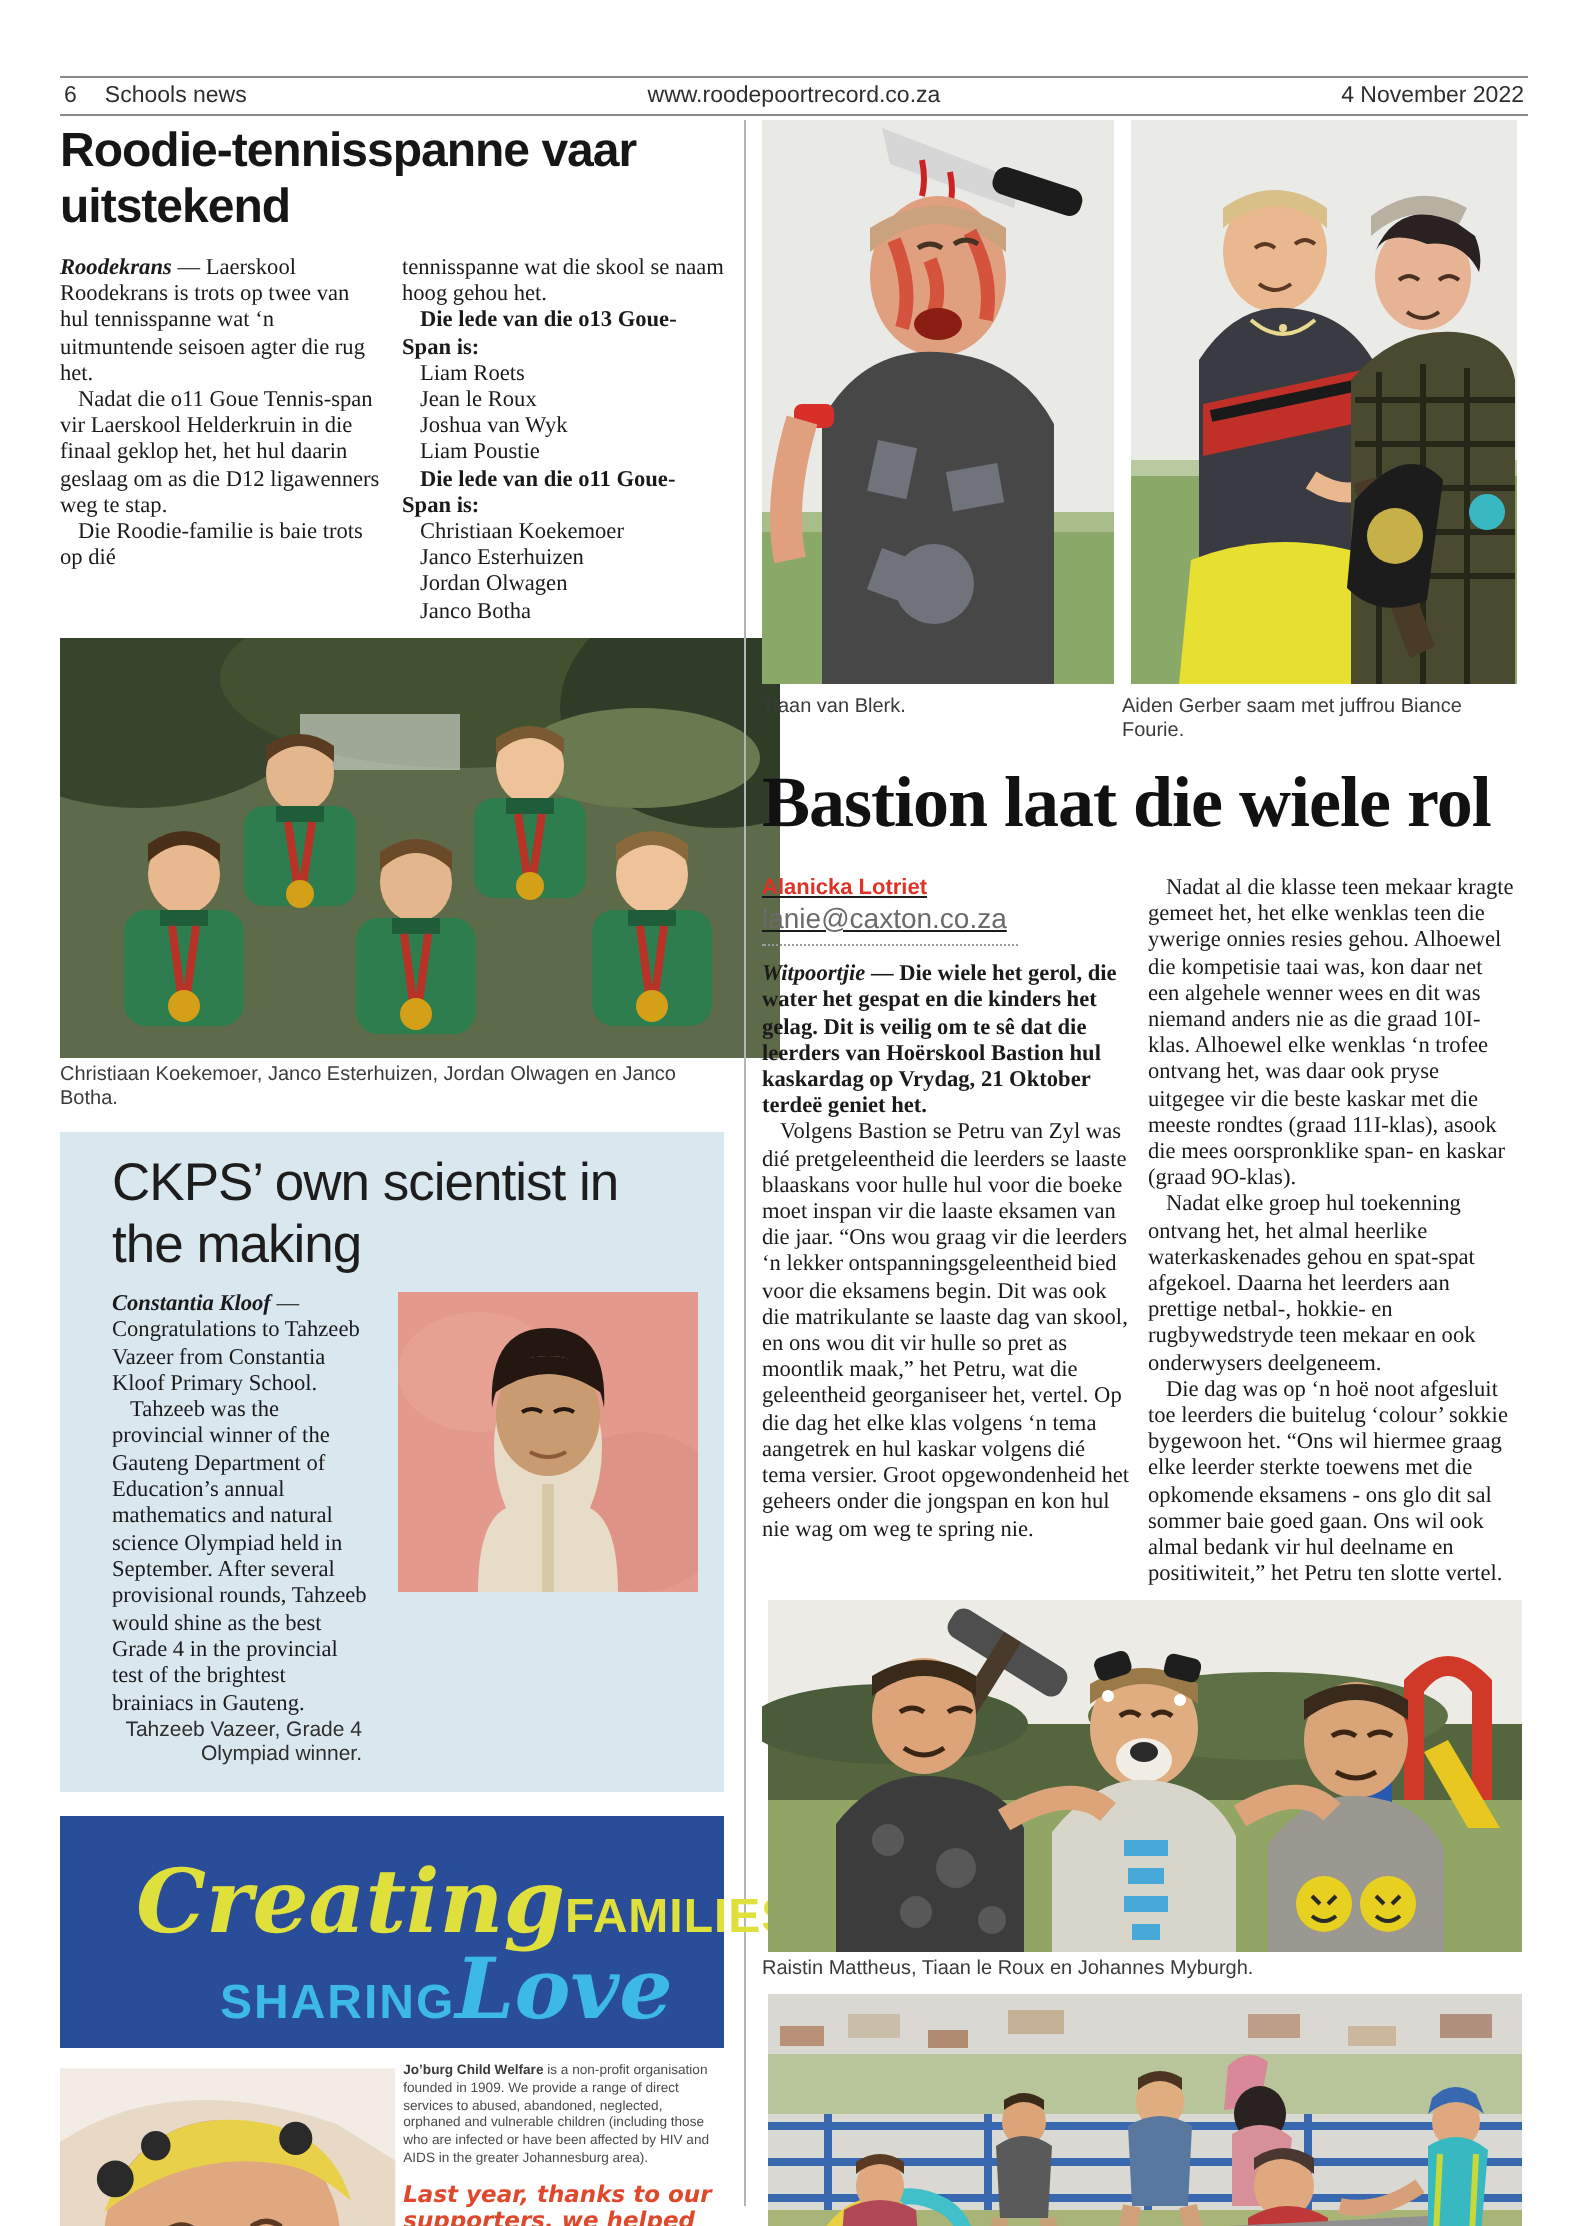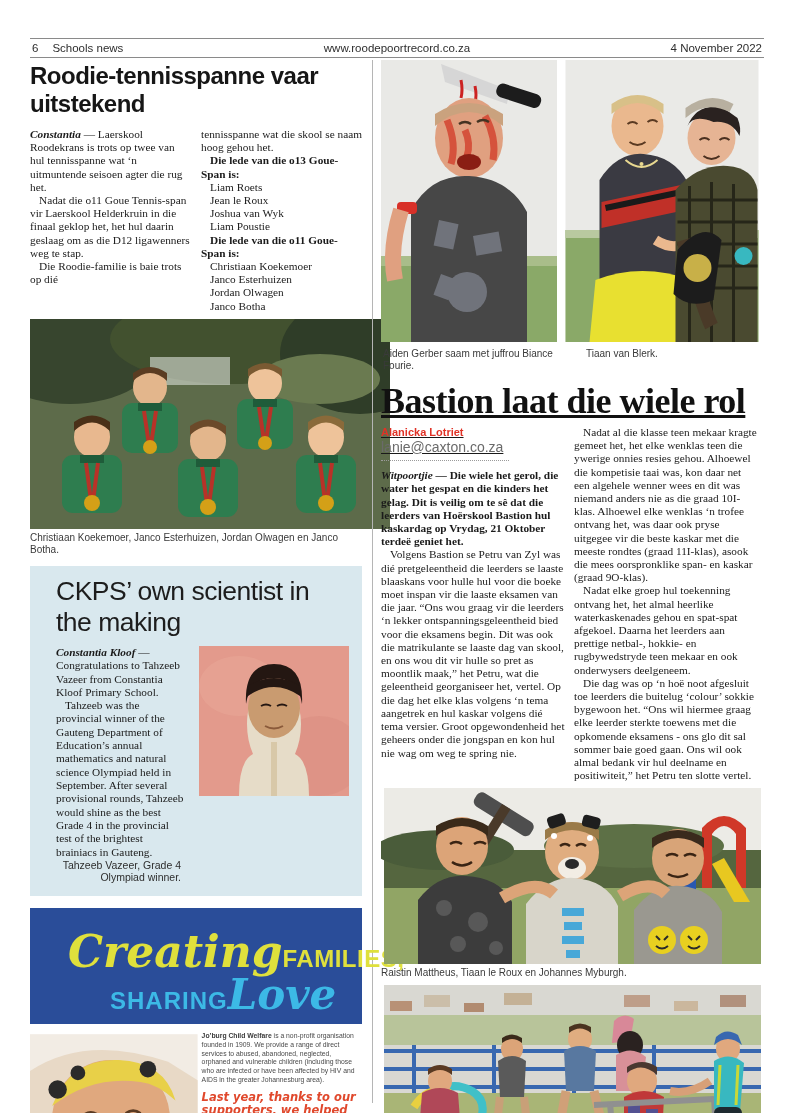--- a/index.html
+++ b/index.html
@@ -49,21 +49,21 @@
   .ad-right { width:178px; padding:8px 2px 0 4px; font-family:"Liberation Sans", sans-serif; }
   .ad-para { font-size:6.8px; line-height:1.3; color:#4a4a4a; margin-bottom:5px; }
   .ad-para b { color:#3a3a3a; }
   .ad-highlight { font-family:"DejaVu Sans", sans-serif; font-style:italic; font-weight:bold; font-size:11.5px; line-height:1.12; color:#e0482c; margin:6px 0 7px 0; }
 
   
   .photo-row { display:flex; gap:3px; }
   .cap-row { display:flex; margin-top:3px; }
   .cap-row .c1 { width:178px; }
   .cap-row .c2 { flex:1; padding-left:2px; }
-  .bastion-headline { font-family:"Liberation Serif", serif; font-size:36px; letter-spacing:-0.5px; color:#111; margin:8px 0 4px 0;text-decoration:underline; }
+  .bastion-headline { font-family:"Liberation Serif", serif; font-size:36px; letter-spacing:-0.5px; color:#111; margin:8px 0 16px 0; }
   .bastion-cols { display:flex; gap:9px; font-size:11.3px; line-height:1.17; }
   .bastion-cols .bc { width:184px; }
   .byline { margin-bottom:8px; padding-bottom:5px; border-bottom:1px dotted #9a9a9a; width:128px;text-decoration:underline; }
   .byline .name { font-family:"Liberation Sans", sans-serif; font-weight:bold; font-size:11px; color:#e03226; }
   .byline .mail { font-family:"Liberation Sans", sans-serif; font-size:14px; color:#6a6a6a; }
   .bastion-intro { font-weight:bold; }
 </style>
 </head>
 <body>
 
@@ -79,21 +79,21 @@
   </div>
 
   <div class="content">
 
     <div class="left-col">
 
       <h1 class="tennis-headline">Roodie-tennisspanne vaar uitstekend</h1>
 
       <div class="twocol">
         <div class="c">
-          <p><span class="dateline">Constantia</span><span> — Laerskool Roodekrans is trots op twee van hul tennisspanne wat ‘n uitmuntende seisoen agter die rug het.</span></p>
+          <p><span class="dateline">Roodekrans</span><span> — Laerskool Roodekrans is trots op twee van hul tennisspanne wat ‘n uitmuntende seisoen agter die rug het.</span></p>
           <p class="indent">Nadat die o11 Goue Tennis-span vir Laerskool Helderkruin in die finaal geklop het, het hul daarin geslaag om as die D12 ligawenners weg te stap.</p>
           <p class="indent">Die Roodie-familie is baie trots op dié</p>
         </div>
         <div class="c">
           <p>tennisspanne wat die skool se naam hoog gehou het.</p>
           <p class="indent bold-line">Die lede van die o13 Goue-Span is:</p>
           <p class="indent">Liam Roets</p>
           <p class="indent">Jean le Roux</p>
           <p class="indent">Joshua van Wyk</p>
           <p class="indent">Liam Poustie</p>
@@ -274,22 +274,22 @@
             <path d="M112 140 l80 0 M112 162 l80 0 M112 184 l80 0 M112 206 l80 0 M112 228 l80 0"></path>
             <path d="M124 126 l0 156 M146 122 l0 160 M168 124 l0 158"></path>
           </g>
           <path d="M118 180 q20 70 28 86" stroke="#4a3a28" stroke-width="14" fill="none"></path>
           <path d="M112 190 q26 -30 44 -10 l-8 60 q-24 10 -40 -6 z" fill="#1c1c1c"></path>
           <circle cx="132" cy="208" r="14" fill="#c8b048"></circle>
           <circle cx="178" cy="196" r="9" fill="#38b8c0"></circle>
         </svg>
       </div>
       <div class="cap-row">
+        <div class="caption c1">Tiaan van Blerk.</div>
         <div class="caption c2">Aiden Gerber saam met juffrou Biance Fourie.</div>
-        <div class="caption c1">Tiaan van Blerk.</div>
       </div>
 
       <h1 class="bastion-headline">Bastion laat die wiele rol</h1>
 
       <div class="bastion-cols">
         <div class="bc">
           <div class="byline">
             <div class="name">Alanicka Lotriet</div>
             <div class="mail">lanie@caxton.co.za</div>
           </div>

